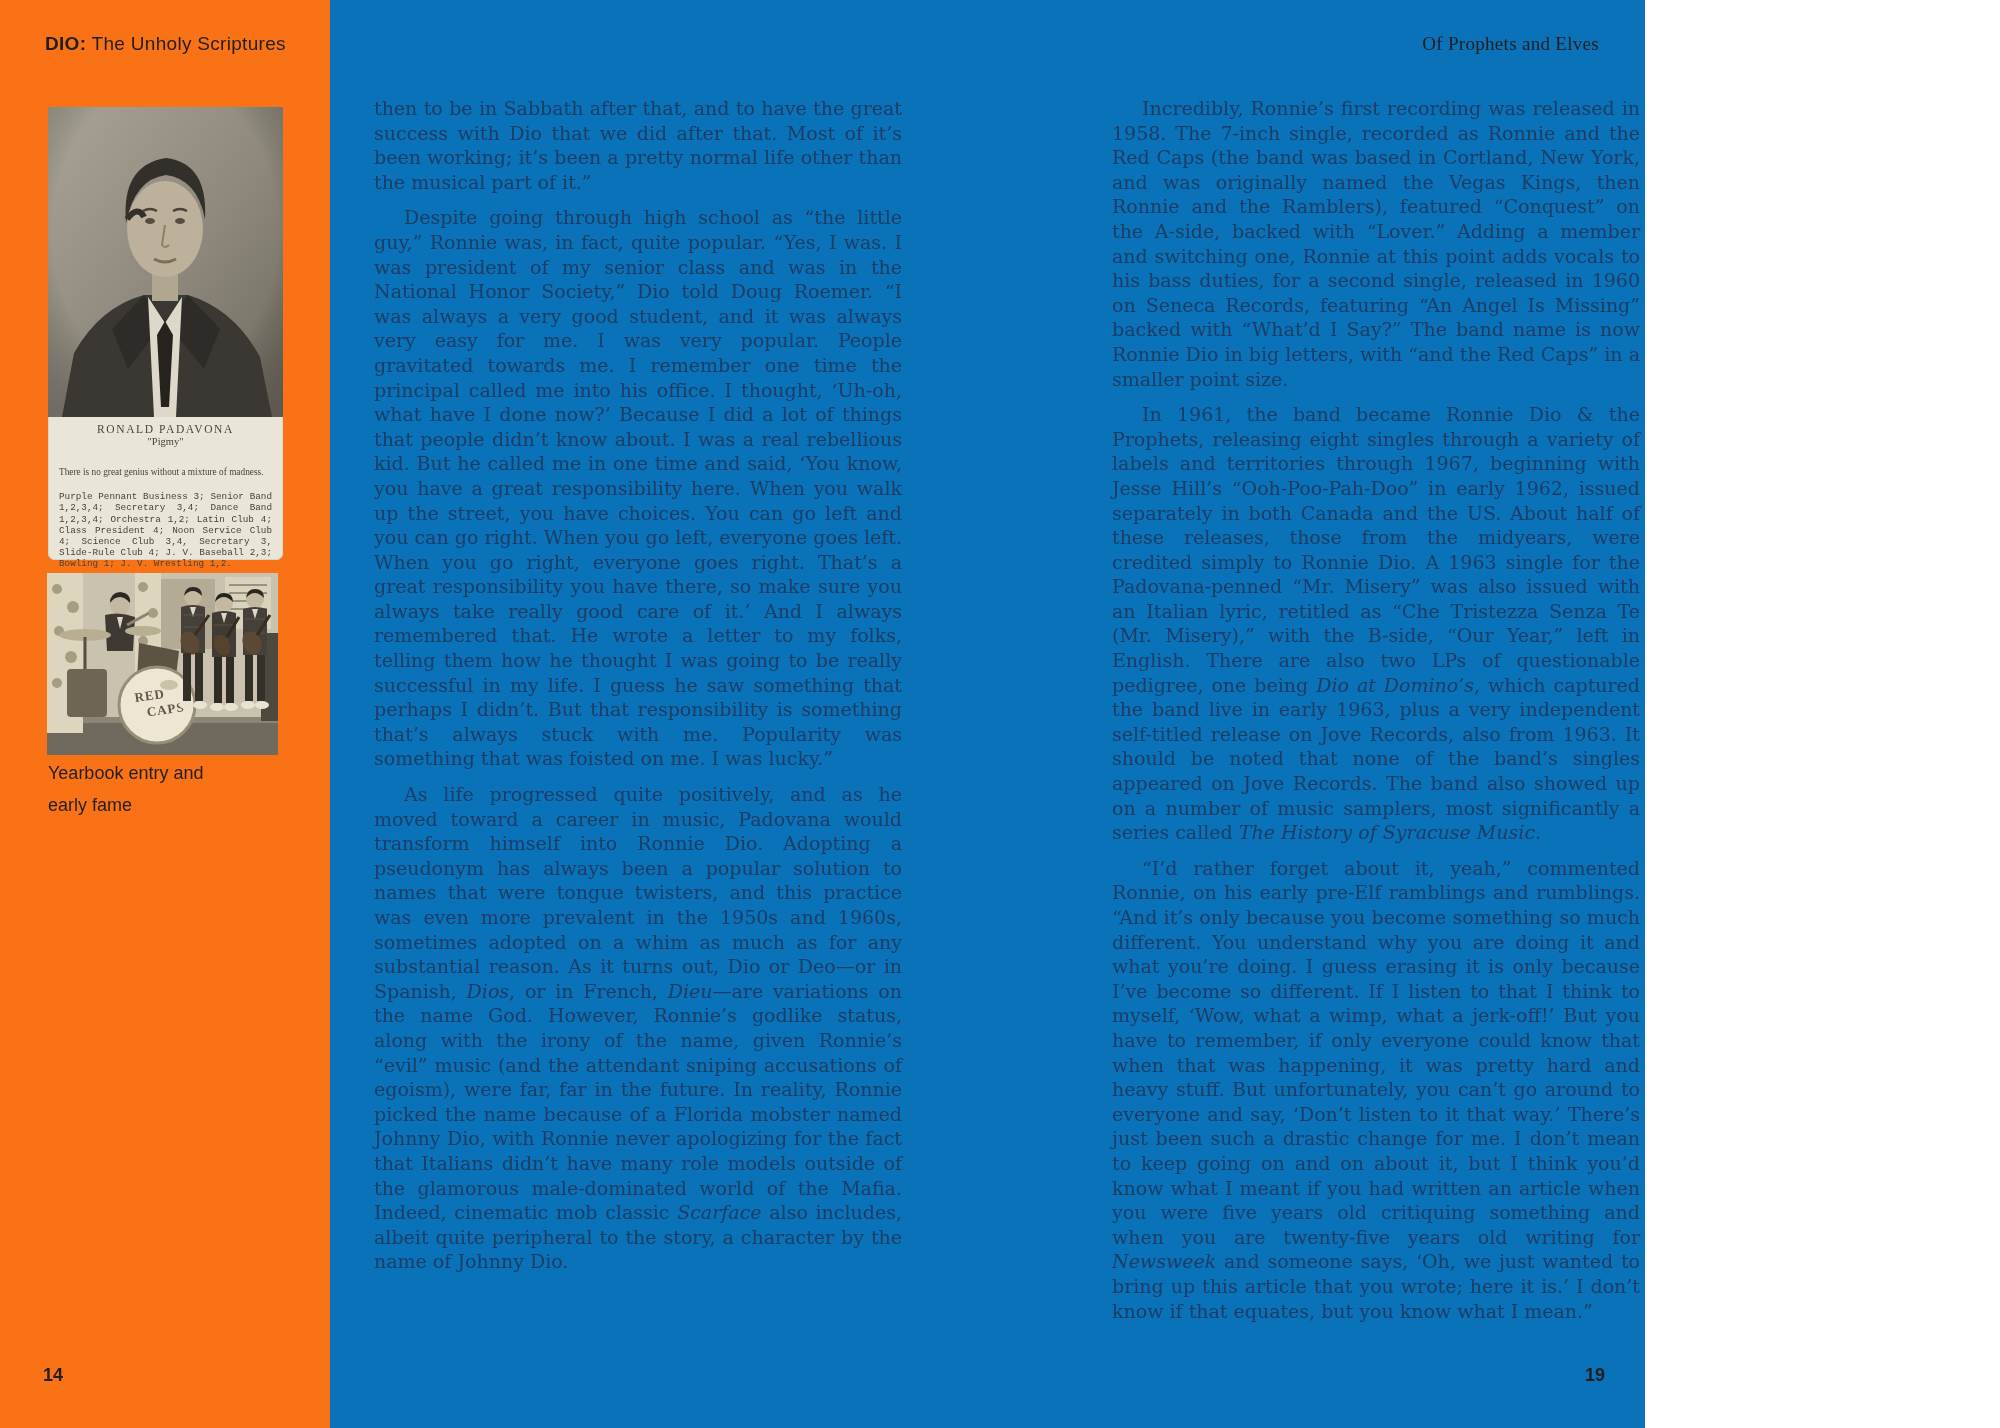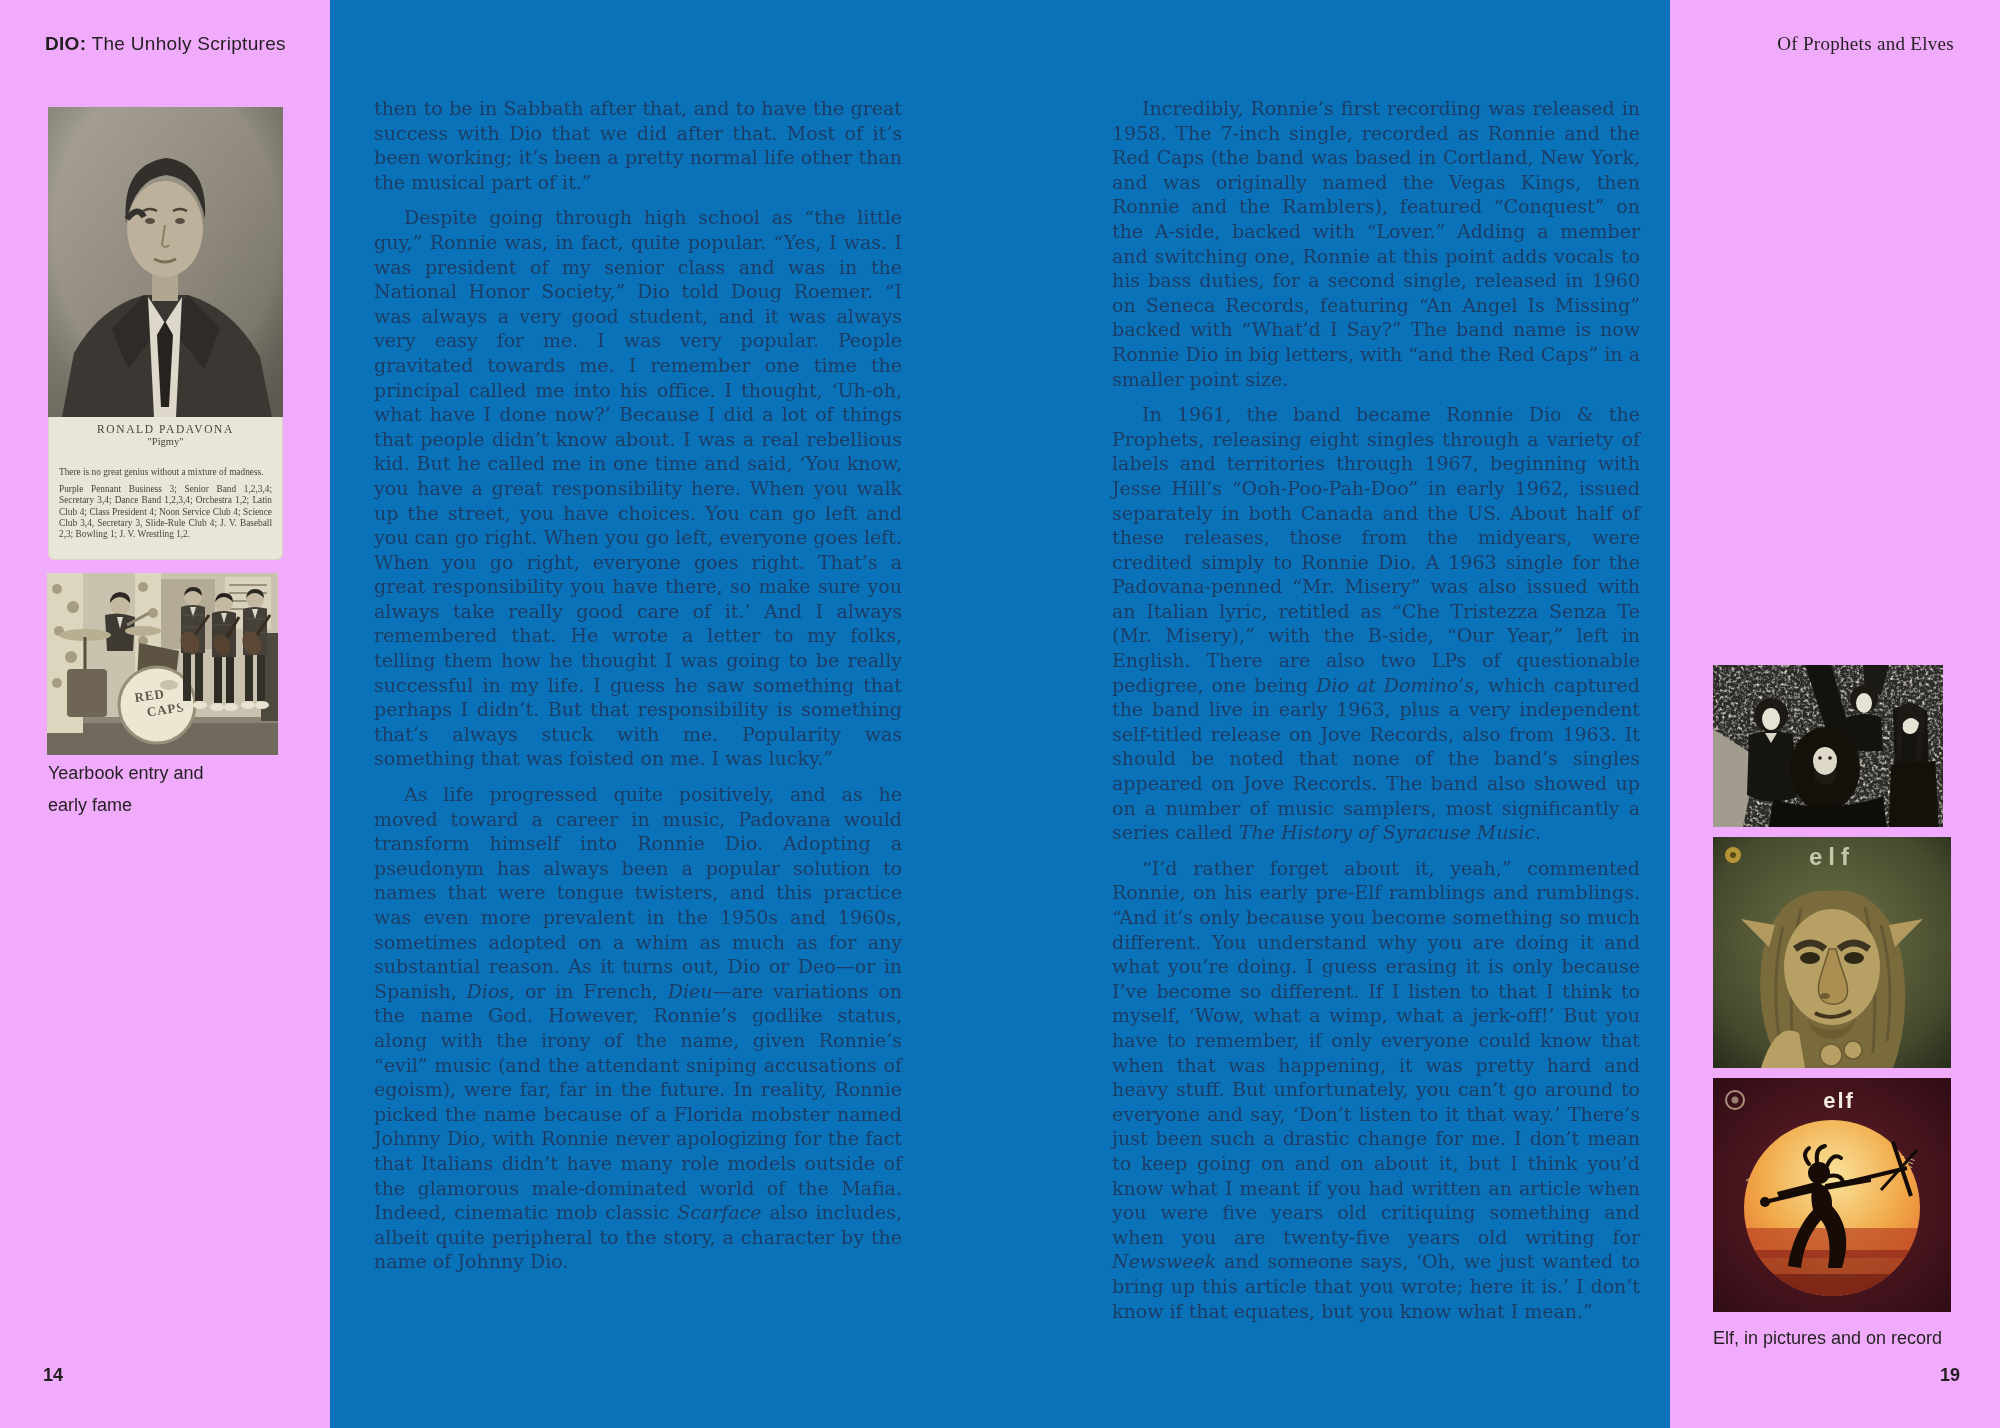--- a/index.html
+++ b/index.html
@@ -1,16 +1,16 @@
 <!DOCTYPE html>
 <html><head>
 <meta charset="utf-8">
 <style>
   html,body{margin:0;padding:0;background:#ffffff;}
-  .spread{position:relative;width:2000px;height:1428px;background:#f0abfc;overflow:hidden;
+  .spread{position:relative;width:1645px;height:1428px;background:#f97316;overflow:hidden;
           font-family:"Liberation Sans",sans-serif;}
   .blue-panel{position:absolute;left:330px;top:0;width:1340px;height:1428px;background:#0a72b8;}
 
   
   .rh{position:absolute;top:33px;font-size:19px;color:#231f20;letter-spacing:.3px;white-space:nowrap;}
   .rh-left{left:45px;}
   .rh-right{right:46px;text-align:right;font-family:Liberation Serif, serif;}
   .rh b{font-weight:700;}
 
   
@@ -23,21 +23,21 @@
   .para i{font-style:italic;}
 
   
   .yearbook-card{position:absolute;left:48px;top:107px;width:235px;height:453px;background:#e9e5d8;
                  box-shadow:0 0 0 1px #d8d4c6 inset;border-radius:7px;}
   .yb-photo{position:relative;width:235px;height:310px;overflow:hidden;}
   .yb-text{padding:6px 11px 0 11px;color:#4a4339;font-family:"Liberation Serif",serif;}
   .yb-name{text-align:center;font-size:11.5px;letter-spacing:1.6px;}
   .yb-nick{text-align:center;font-size:10.5px;margin-top:1px;}
   .yb-motto{font-size:9.3px;line-height:11.2px;margin-top:20px;text-align:left;}
-  .yb-acts{font-size:9.3px;line-height:11.2px;margin-top:6px;text-align:justify;}
+  .yb-acts{font-size:9.3px;line-height:11.2px;margin-top:13px;text-align:justify;font-family:Liberation Mono, monospace;}
 
   .redcaps-photo{position:absolute;left:47px;top:573px;width:231px;height:182px;overflow:hidden;}
 
   .caption{position:absolute;font-size:18px;line-height:32px;color:#231f20;}
   .caption-left{left:48px;top:757px;width:178px;}
   .caption-right{left:1713px;top:1322px;width:282px;}
 
   .pageno{position:absolute;top:1365px;font-size:18px;font-weight:600;color:#231f20;}
   .pageno-left{left:43px;}
   .pageno-right{right:40px;}

